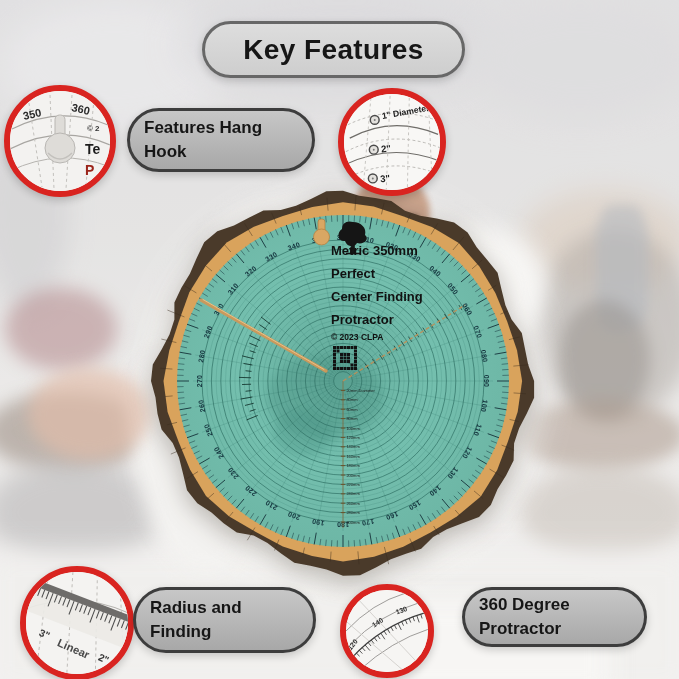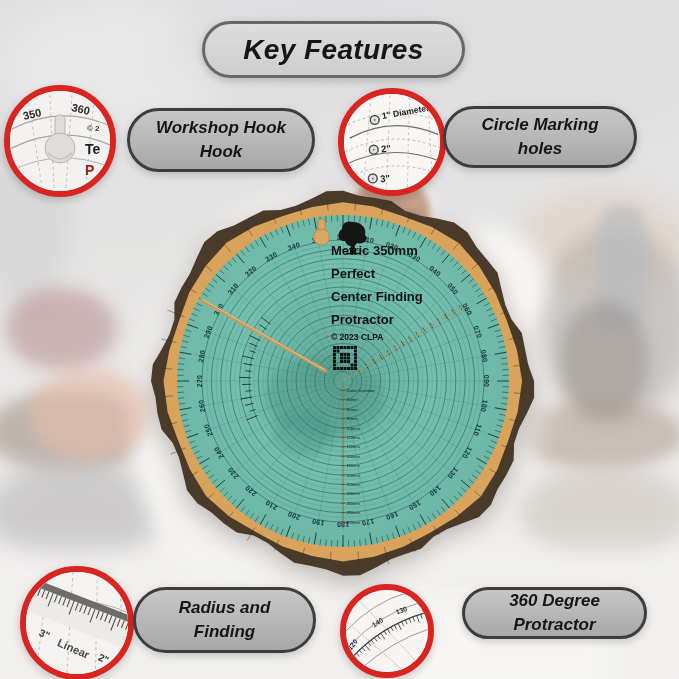--- a/index.html
+++ b/index.html
@@ -3,23 +3,23 @@
 <meta charset="utf-8">
 <style>
   html,body{margin:0;padding:0;background:#dddcdb;}
   .stage{position:relative;width:679px;height:679px;overflow:hidden;
          font-family:"Liberation Sans",sans-serif;background:#dcdbdb;}
   .bg{position:absolute;border-radius:50%;}
   .bg-base{position:absolute;inset:0;border-radius:0;
     background:linear-gradient(180deg,#d6d5d7 0%,#dbdad9 35%,#e5e3e1 62%,#efedeb 100%);}
   .fade{position:absolute;inset:0;background:rgba(255,255,255,.28);}
   .pill{position:absolute;display:flex;align-items:center;justify-content:center;
-        text-align:center;border-radius:999px;color:#161616;font-weight:700;
+        border-radius:999px;color:#161616;font-weight:700;
         background:linear-gradient(180deg,#c7c7c7,#a8a8a8);border:3px solid #3d3d3d;
-        box-shadow:0 3px 8px rgba(0,0,0,.18);line-height:1.4;padding:3px 14px;box-sizing:border-box;font-style:italic;}
+        box-shadow:0 3px 8px rgba(0,0,0,.18);line-height:1.4;padding:3px 14px;box-sizing:border-box;}
   .pill.title{background:linear-gradient(180deg,#dddddd,#cecece);border-color:#676767;
         font-size:28px;letter-spacing:.4px;}
   .pill.feature{font-size:17px;}
   .inset{position:absolute;border-radius:50%;border:6px solid #d92420;overflow:hidden;
         background:#f5f4f2;box-shadow:0 3px 8px rgba(0,0,0,.2);box-sizing:border-box;}
   .inset svg{display:block;width:100%;height:100%;}
   svg text{font-family:"Liberation Sans",sans-serif;}
   .wood{position:absolute;filter:drop-shadow(0 7px 12px rgba(40,30,15,.3));}
 </style>
 </head>
@@ -634,24 +634,21 @@
         <text x="6" y="74" font-size="8.5" font-weight="bold" fill="#2f2f2f" transform="rotate(-52 6 74)">120</text>
         <text x="34" y="46" font-size="8.5" font-weight="bold" fill="#2f2f2f" transform="rotate(-32 34 46)">140</text>
         <text x="62" y="30" font-size="8.5" font-weight="bold" fill="#2f2f2f" transform="rotate(-20 62 30)">130</text>
       </svg>
   </div>
 
   <div class="pill title" style="left:202px;top:21px;width:263px;height:57px;">
     <span>Key Features</span>
   </div>
   <div class="pill feature" style="left:127px;top:108px;width:188px;height:64px;">
-    <span>Workshop Hook Hook</span>
-  </div>
-  <div class="pill feature" style="left:443px;top:106px;width:194px;height:62px;">
-    <span>Circle Marking holes</span>
+    <span>Features Hang Hook</span>
   </div>
   <div class="pill feature" style="left:133px;top:587px;width:183px;height:66px;">
     <span>Radius and Finding</span>
   </div>
-  <div class="pill feature" style="left:462px;top:587px;width:185px;height:52px;">
+  <div class="pill feature" style="left:462px;top:587px;width:185px;height:60px;">
     <span>360 Degree Protractor</span>
   </div>
 </div>
 
 </body></html>

